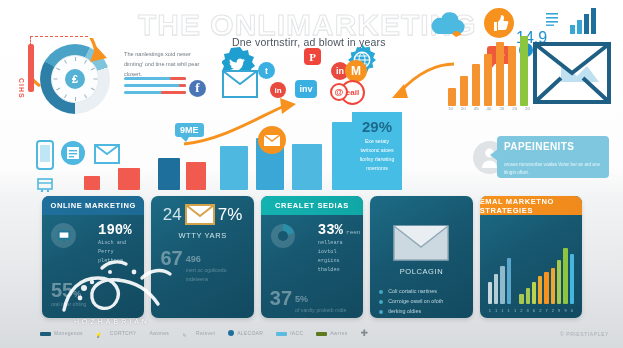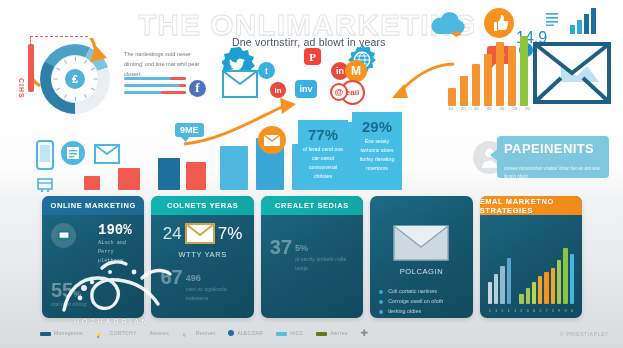--- a/index.html
+++ b/index.html
@@ -131,21 +131,21 @@
   .oticks {
     position: absolute; left: 448px; top: 106px; width: 82px;
     display: flex; font-size: 4.4px; color: #8b98a2; justify-content: space-between;
   }
 
   
   .infocard {
     position: absolute; left: 497px; top: 136px; width: 112px; height: 42px;
     background: #7ec7de; border-radius: 4px; padding: 5px 7px;
   }
-  .infocard h4 { font-size: 13px; color: #ffffff; letter-spacing: .4px; margin-bottom: 9px; }
+  .infocard h4 { font-size: 10px; color: #ffffff; letter-spacing: .4px; margin-bottom: 9px; }
   .infocard p { font-size: 4.6px; line-height: 1.75; color: #e9f6fa; }
   .infocard::before {
     content: ""; position: absolute; left: -7px; top: 13px;
     border-top: 6px solid transparent; border-bottom: 6px solid transparent;
     border-right: 8px solid #7ec7de;
   }
   .avatar-circ {
     position: absolute; left: 473px; top: 141px; width: 33px; height: 33px;
     border-radius: 50%; background: #dfe3e6;
   }
@@ -335,24 +335,20 @@
     <div class="mbar" style="left:24px;width:16px;height:14px;background:#f15a4f"></div>
     <div class="mbar" style="left:58px;width:22px;height:22px;background:#f15a4f"></div>
     <div class="mbar" style="left:98px;width:22px;height:32px;background:#1f6f9c"></div>
     <div class="mbar" style="left:126px;width:20px;height:28px;background:#f15a4f"></div>
     <div class="mbar" style="left:160px;width:28px;height:44px;background:#4fb8e0"></div>
     <div class="mbar" style="left:196px;width:28px;height:52px;background:#3aa7d6"></div>
     <div class="mbar" style="left:232px;width:30px;height:46px;background:#4fb8e0"></div>
     <div class="mbar" style="left:272px;width:34px;height:68px;background:#46bde4"></div>
   </div>
 
-  <div class="statpanel" style="left:298px;top:120px;height:70px">
-    <div class="num">77%</div>
-    <div class="cap blurtext">of ferad cend one car-oarod consomenal chrlotes</div>
-  </div>
   <div class="statpanel" style="left:352px;top:112px;height:78px">
     <div class="num">29%</div>
     <div class="cap blurtext">Exe setaty twrixonc atoes ltorlsy rlarwting noertoms</div>
   </div>
 
   <svg style="position:absolute;left:180px;top:96px;width:130px;height:52px" viewBox="0 0 130 52">
     <path d="M4 48 C40 44 70 26 104 10" fill="none" stroke="#f7921e" stroke-width="3"></path>
     <polygon points="100,2 116,8 102,18" fill="#f7921e"></polygon>
   </svg>
   <svg style="position:absolute;left:388px;top:60px;width:70px;height:42px" viewBox="0 0 70 42">
@@ -448,21 +444,20 @@
         <div class="ghost">
           <div class="big">
             <span>55</span><span class="sup">%</span>
           </div>
           <div class="sub blurtext">oral otlar ohling</div>
         </div>
       </div>
     </div>
 
     <div class="card c2">
-      <div class="hdr">COLNETS YERAS</div>
       <div class="body">
         <div style="display:flex;align-items:center;justify-content:center;gap:3px">
           <span style="font-size:17px;color:#cfe3ea">24</span>
           <svg viewBox="0 0 30 21" width="30" height="21">
             <rect x="1" y="1" width="28" height="19" fill="#ffffff" stroke="#d4a24a" stroke-width="2"></rect>
             <path d="M1 1l14 11L29 1" fill="none" stroke="#d4a24a" stroke-width="2"></path>
           </svg>
           <span style="font-size:17px;color:#ffffff">7%</span>
         </div>
         <div class="centerlabel blurtext">WTTY YARS</div>
@@ -474,20 +469,34 @@
               <div class="sub blurtext">mert oc ogolicedo mdeteens</div>
             </div>
           </div>
         </div>
       </div>
     </div>
 
     <div class="card c3">
       <div class="hdr">CREALET SEDIAS</div>
       <div class="body">
+        <div class="kstat">
+          <svg viewBox="0 0 26 26" width="26" height="26" style="flex:none">
+            <circle cx="13" cy="13" r="12" fill="rgba(255,255,255,.16)"></circle>
+            <path d="M13 13 L13 1 A12 12 0 0 1 24 10 Z" fill="#2a8fa8"></path>
+            <circle cx="13" cy="13" r="5" fill="#17576f"></circle>
+          </svg>
+          <div>
+            <div style="display:flex;align-items:baseline;gap:3px">
+              <span class="big">33%</span>
+              <span style="font-size:6px;color:#9fc0cd">reen</span>
+            </div>
+            <div class="sub blurtext">nelleara iovtol ergiins thalden</div>
+          </div>
+        </div>
         <div class="ghost">
           <div style="display:flex;align-items:flex-start;gap:3px">
             <span class="big">37</span>
             <div>
               <span class="sup" style="color:#dfe9ed;font-weight:bold">5%</span>
               <div class="sub blurtext">of vardty proketb mdle tasrja</div>
             </div>
           </div>
         </div>
       </div>

